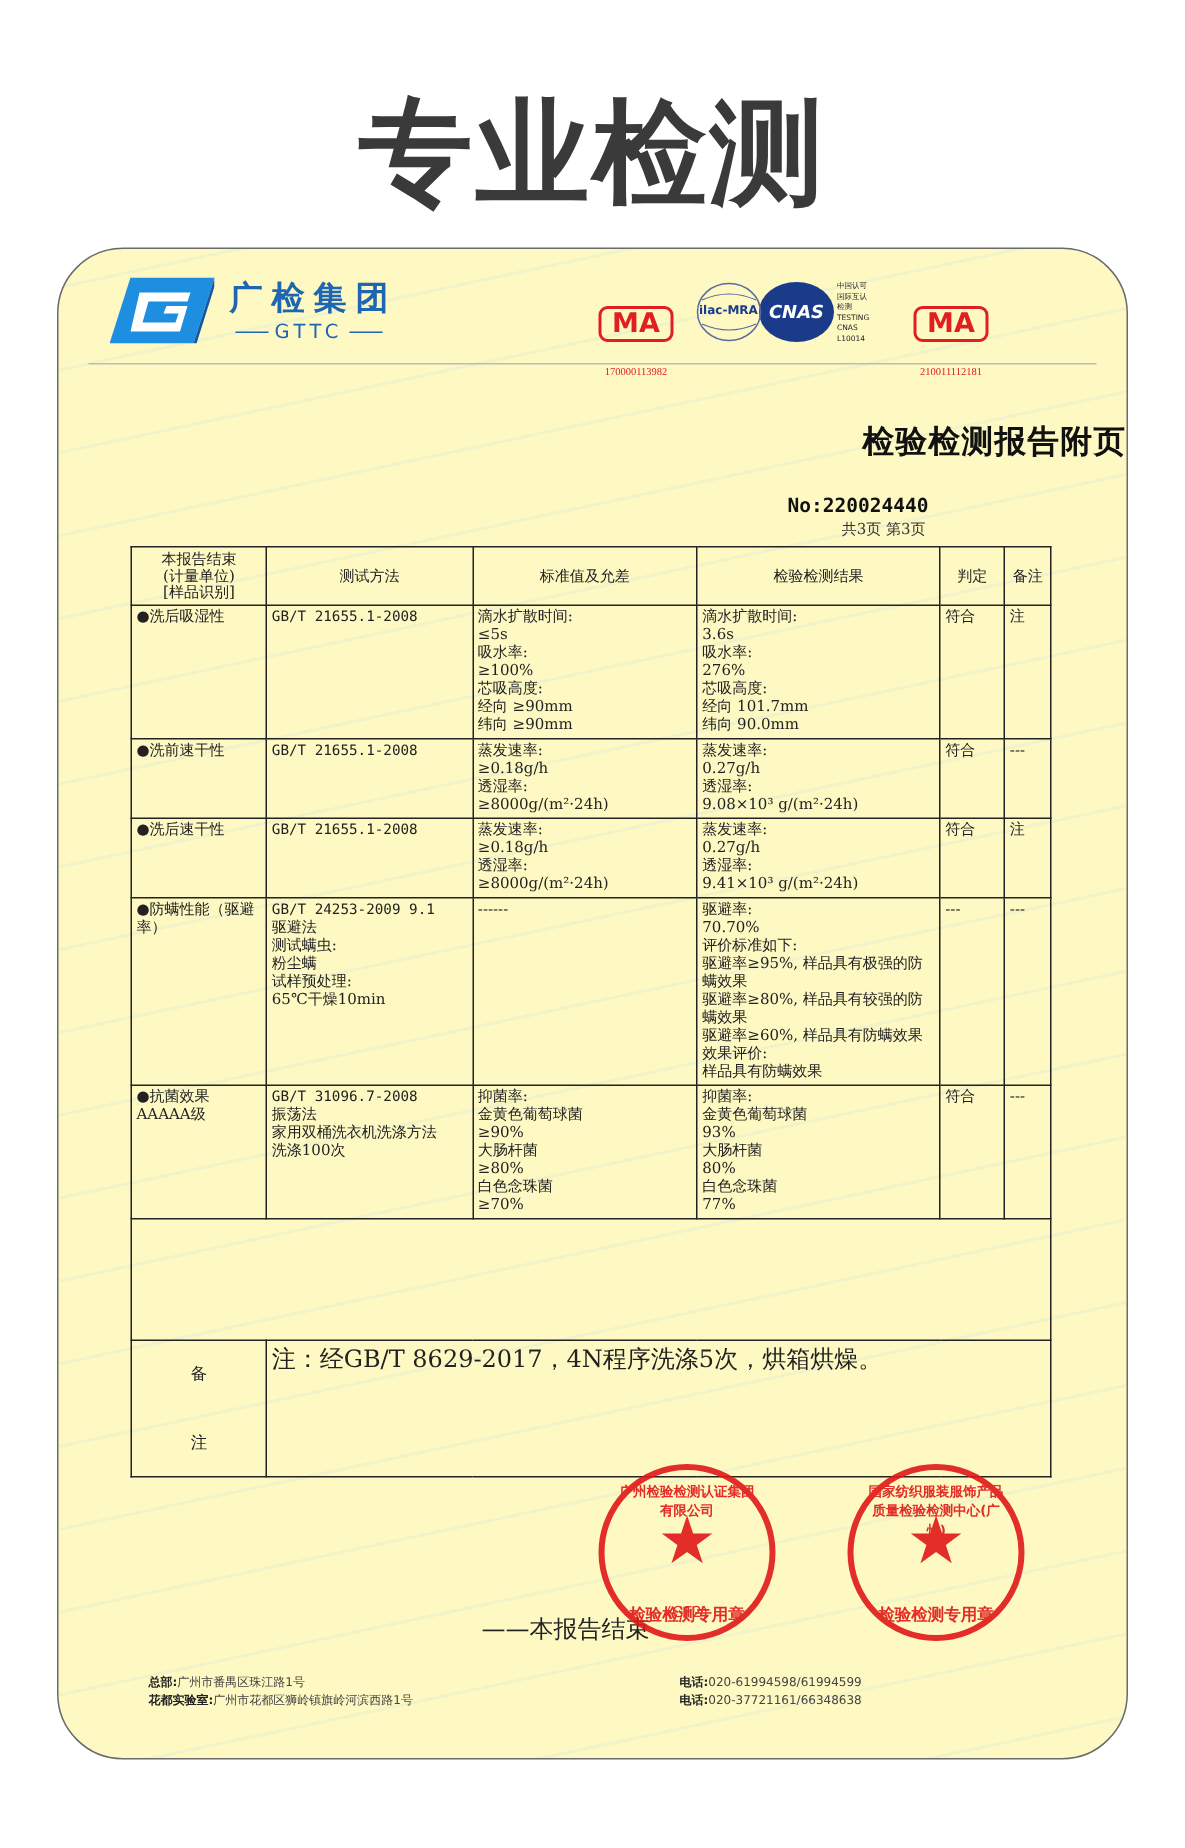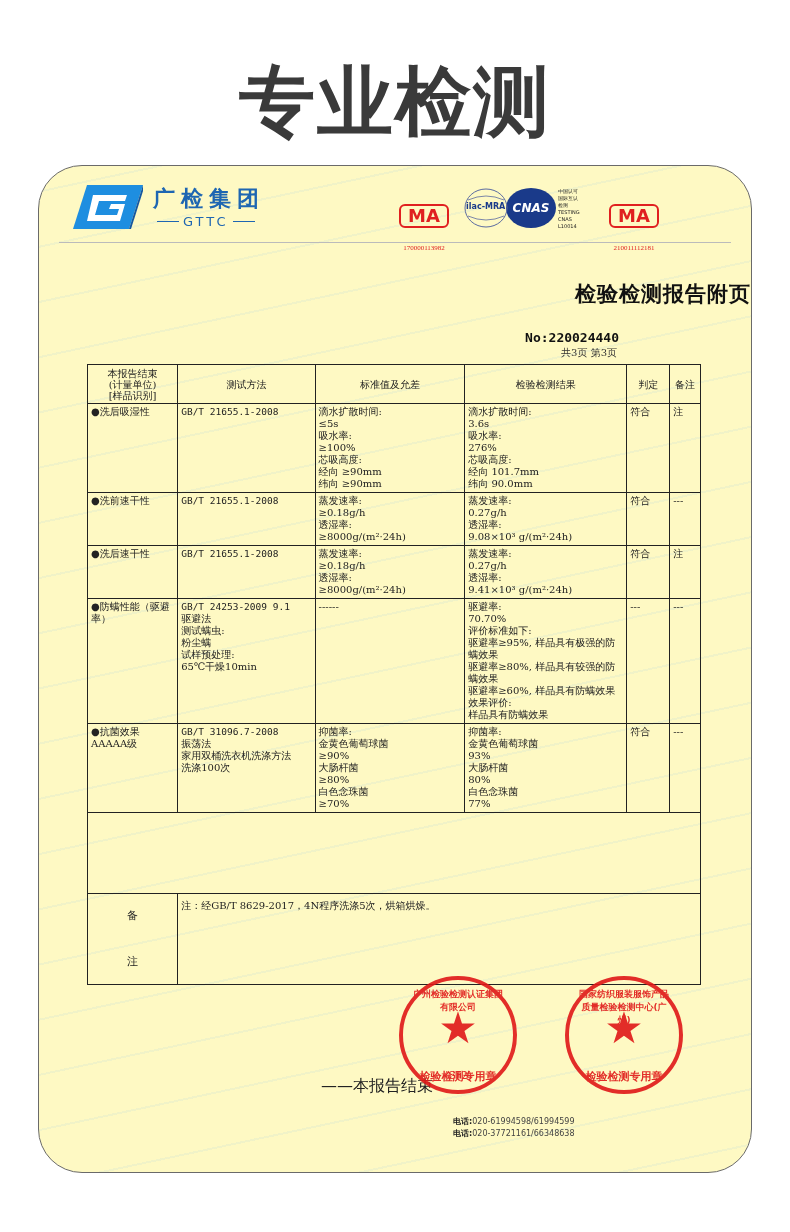--- a/index.html
+++ b/index.html
@@ -262,36 +262,40 @@
       <td>---</td>
     </tr>
     <tr class="blank-row">
           <td colspan="6"></td>
         </tr>
     <tr>
       <td class="remark-label" style="width:20px; height:90px; padding:0;">
         <span class="ch" style="margin-bottom:34px;">备</span>
         <span class="ch">注</span>
       </td>
-      <td colspan="5" style="font-size:10px; padding-top:6px;">注：经GB/T 8629-2017，4N程序洗涤5次，烘箱烘燥。</td>
+      <td colspan="5" style="font-size:16px; padding-top:6px;">注：经GB/T 8629-2017，4N程序洗涤5次，烘箱烘燥。</td>
     </tr>
   </tbody>
     </table>
 
   <div class="end-line">——本报告结束</div>
 
   <div class="seal" style="left:360px; top:810px;">
     <div class="arc">广州检验检测认证集团有限公司</div>
     <div class="star">★</div>
     <div class="bottom">检验检测专用章</div>
     <div class="code">(GF2)</div>
   </div>
   <div class="seal" style="left:526px; top:810px;">
     <div class="arc">国家纺织服装服饰产品质量检验检测中心(广州)</div>
     <div class="star">★</div>
     <div class="bottom">检验检测专用章</div>
   </div>
 
+  <div class="footer" style="left:60px;">
+    <div><b>总部:</b><span>广州市番禺区珠江路1号</span></div>
+    <div><b>花都实验室:</b><span>广州市花都区狮岭镇旗岭河滨西路1号</span></div>
+  </div>
   <div class="footer" style="left:414px;">
     <div><b>电话:</b><span>020-61994598/61994599</span></div>
     <div><b>电话:</b><span>020-37721161/66348638</span></div>
   </div>
 </div>
 
 </body></html>

